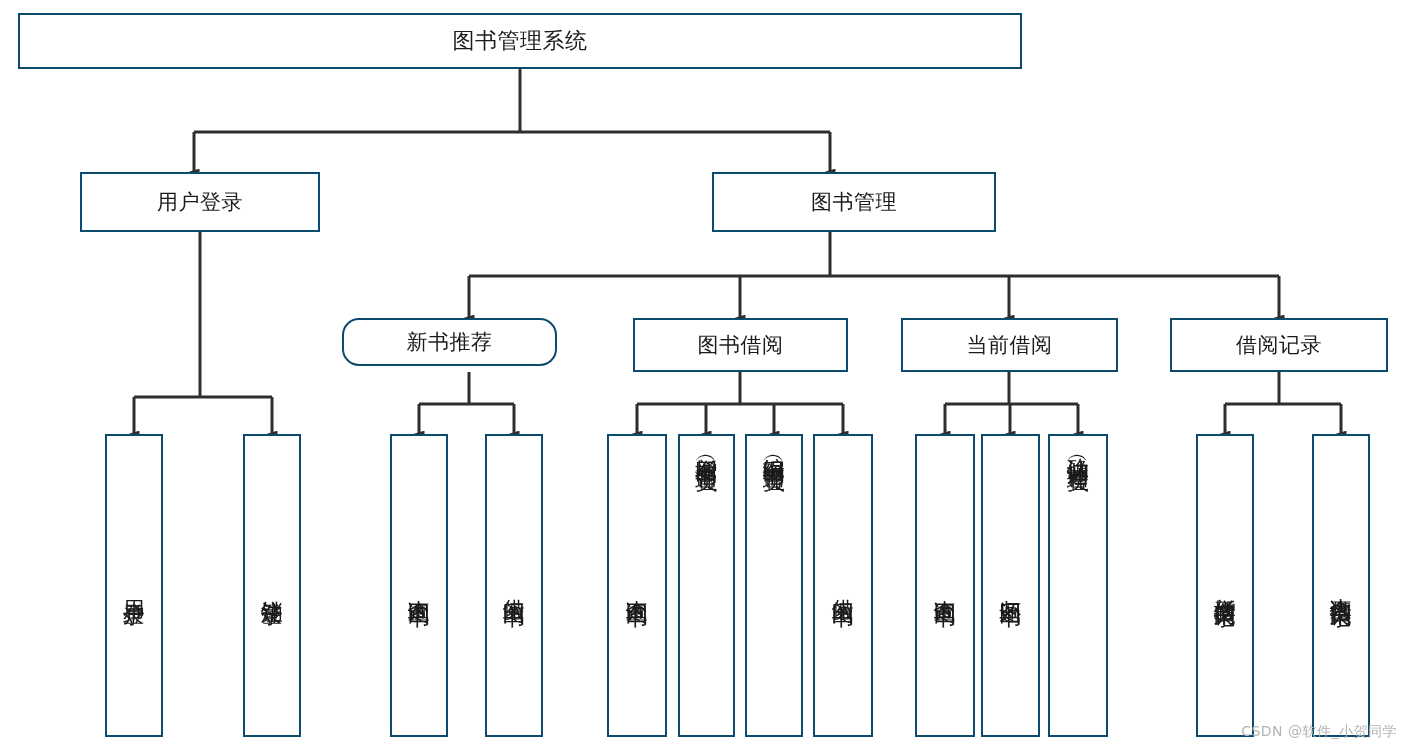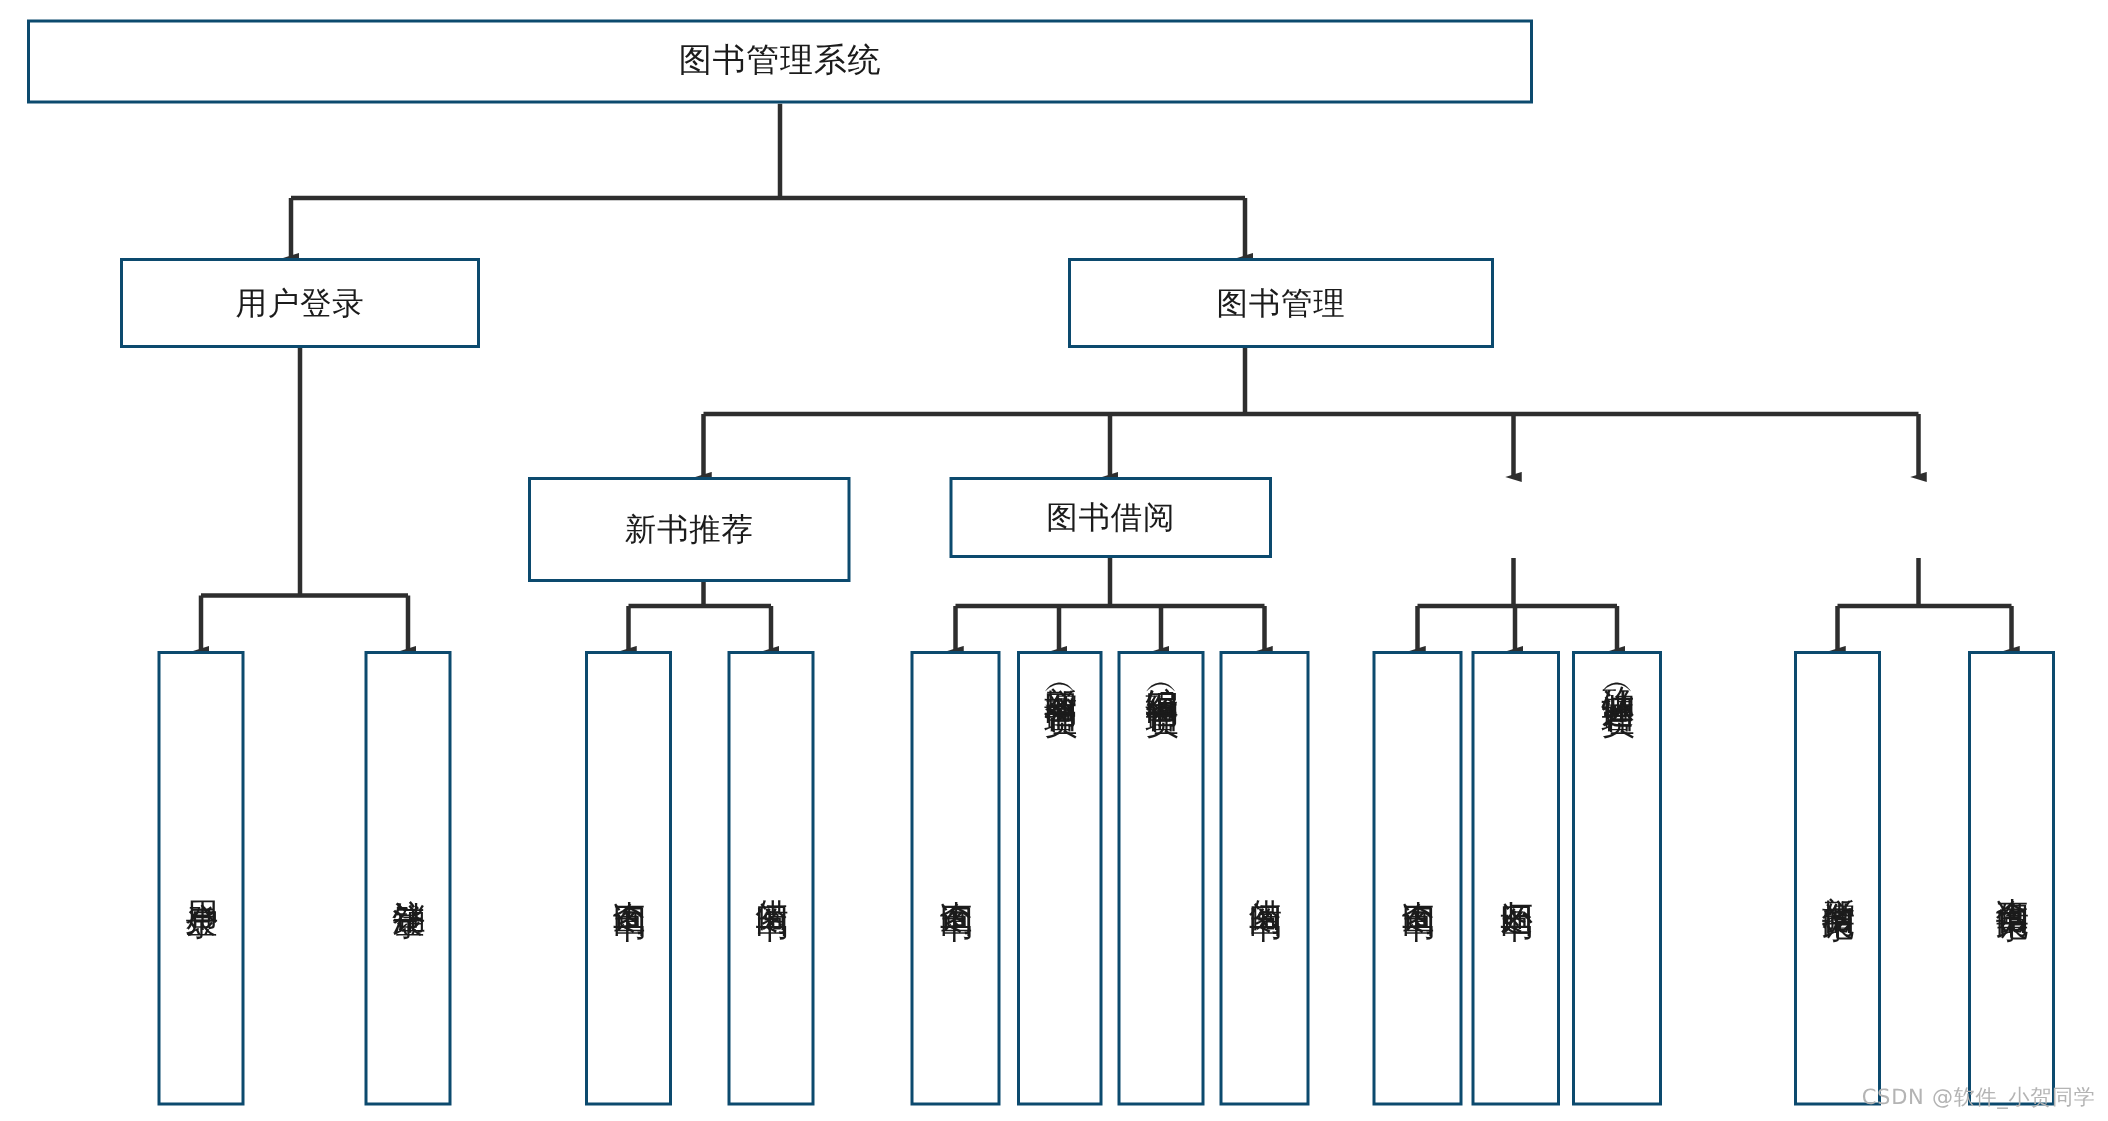--- a/index.html
+++ b/index.html
@@ -135,26 +135,32 @@
     <span class="node-label">图书管理系统</span>
   </div>
 
   <div class="node horizontal" style="left:80px; top:172px; width:240px; height:60px;">
     <span class="node-label">用户登录</span>
   </div>
   <div class="node horizontal" style="left:712px; top:172px; width:284px; height:60px;">
     <span class="node-label">图书管理</span>
   </div>
 
-  <div class="node horizontal" style="left:352px; top:318px; width:215px; height:70px;">
+  <div class="node horizontal" style="left:342px; top:318px; width:215px; height:48px;border-radius:17px;">
     <span class="node-label">新书推荐</span>
   </div>
   <div class="node horizontal" style="left:633px; top:318px; width:215px; height:54px;">
     <span class="node-label">图书借阅</span>
   </div>
+  <div class="node horizontal" style="left:901px; top:318px; width:217px; height:54px;">
+    <span class="node-label">当前借阅</span>
+  </div>
+  <div class="node horizontal" style="left:1170px; top:318px; width:218px; height:54px;">
+    <span class="node-label">借阅记录</span>
+  </div>
 
   <div class="node vertical" style="left:105px; top:434px; width:58px; height:303px;">
     <span class="node-label">用户登录</span>
   </div>
   <div class="node vertical" style="left:243px; top:434px; width:58px; height:303px;">
     <span class="node-label">注销登录</span>
   </div>
   <div class="node vertical" style="left:390px; top:434px; width:58px; height:303px;">
     <span class="node-label">查询图书</span>
   </div>

